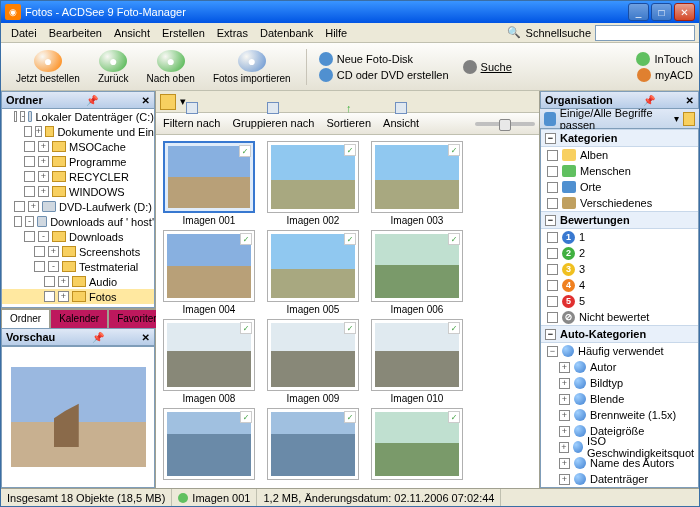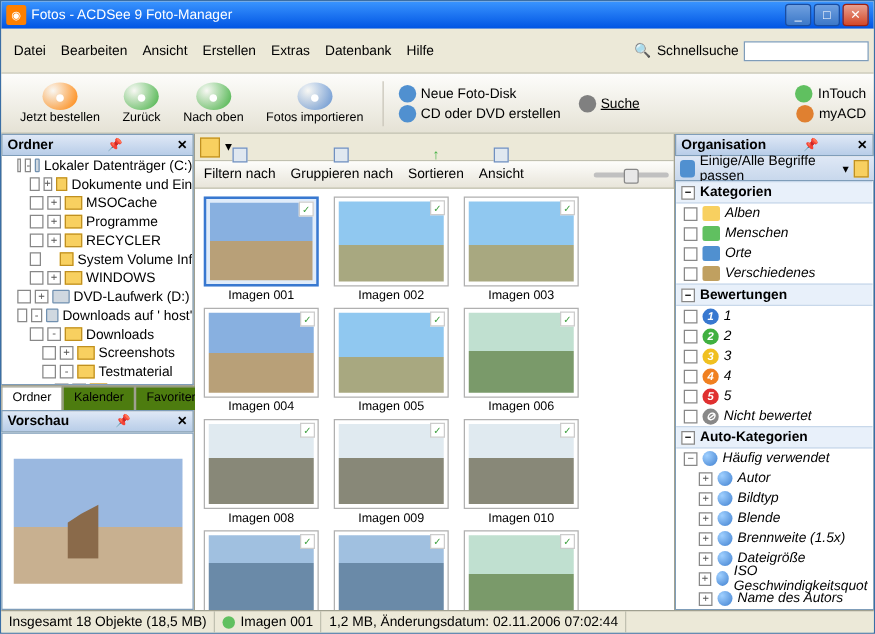--- a/index.html
+++ b/index.html
@@ -3,21 +3,21 @@
 <meta charset="utf-8">
 <style>
 * { box-sizing: border-box; margin: 0; padding: 0; font-family: Tahoma, Arial, sans-serif; font-size: 11px; }
 body { width: 700px; height: 507px; background: #ece9d8; display: flex; flex-direction: column; overflow: hidden; border: 1px solid #3a6ea5; }
 .titlebar { height: 22px; background: linear-gradient(to bottom, #3a95ff, #0054e3); display: flex; align-items: center; padding: 0 4px; color: #fff; }
 .titlebar .icon { width: 16px; height: 16px; background: #ff8000; border-radius: 2px; margin-right: 4px; display: flex; align-items: center; justify-content: center; font-size: 9px; }
 .titlebar .title { flex: 1; font-weight: normal; }
 .winbtns { display: flex; gap: 2px; }
 .winbtn { width: 21px; height: 18px; background: linear-gradient(#6fa0e0,#3c78c8); border: 1px solid #1a4da0; border-radius: 3px; color: #fff; display: flex; align-items: center; justify-content: center; font-size: 10px; cursor: pointer; }
 .winbtn.close { background: linear-gradient(#e8a090,#d44828); border-color: #a02010; }
-.menubar { height: 36px; background: #ece9d8; display: flex; align-items: center; padding: 0 4px; border-bottom: 1px solid #c0c0b0; }
+.menubar { height: 20px; background: #ece9d8; display: flex; align-items: center; padding: 0 4px; border-bottom: 1px solid #c0c0b0; }
 .menuitem { padding: 2px 6px; cursor: pointer; }
 .menubar .searchbox { margin-left: auto; display: flex; align-items: center; gap: 4px; }
 .menubar input { height: 16px; width: 100px; border: 1px solid #7f9db9; padding: 0 3px; }
 .toolbar { height: 48px; background: linear-gradient(#fdfdfb,#e5e2d5); display: flex; align-items: center; padding: 0 6px; border-bottom: 1px solid #c0c0b0; gap: 2px; }
 .tbbtn { display: flex; flex-direction: column; align-items: center; padding: 2px 8px; cursor: pointer; border: 1px solid transparent; border-radius: 3px; }
 .tbico { width: 28px; height: 22px; border-radius: 50%; display: flex; align-items: center; justify-content: center; color: #fff; font-size: 14px; }
 .tblbl { font-size: 10px; margin-top: 1px; }
 .tlinks { display: flex; flex-direction: column; gap: 2px; margin-left: 6px; }
 .tlink { display: flex; align-items: center; gap: 4px; cursor: pointer; color: #000; }
 .tlink .dot { width: 14px; height: 14px; border-radius: 50%; background: #5090d0; display: inline-block; }
@@ -29,21 +29,21 @@
 .panelhdr { height: 18px; background: linear-gradient(#dfe8f6,#b8cde8); border: 1px solid #7f9db9; display: flex; align-items: center; padding: 0 4px; font-weight: bold; }
 .panelhdr .hx { margin-left: auto; cursor: pointer; font-size: 10px; }
 .treebox { flex: 1; background: #fff; overflow: auto; border: 1px solid #7f9db9; border-top: none; font-size: 10px; }
 .tnode { display: flex; align-items: center; height: 15px; white-space: nowrap; cursor: pointer; }
 .tnode .exp { width: 11px; height: 11px; border: 1px solid #888; background: #fff; display: inline-flex; align-items: center; justify-content: center; font-size: 9px; line-height: 1; margin-right: 3px; color: #555; }
 .tnode .chk { width: 11px; height: 11px; border: 1px solid #888; background: #fff; margin-right: 3px; }
 .tnode .fico { width: 14px; height: 11px; background: #f8d060; border: 1px solid #c09020; margin-right: 3px; }
 .tnode .fico.drive { background: #d0d8e0; border-color: #7090b0; border-radius: 1px; }
 .tnode.sel { background: #ffe8a0; }
 .lefttabs { height: 20px; display: flex; background: #ece9d8; border-top: 1px solid #a0a090; }
-.lefttab { padding: 3px 8px; border: 1px solid #a0a090; border-bottom: none; background: #4d7c0f; cursor: pointer; font-size: 10px; }
+.lefttab { padding: 3px 8px; border: 1px solid #a0a090; border-bottom: none; background: #be185d; cursor: pointer; font-size: 10px; }
 .lefttab.active { background: #fff; }
 .preview { height: 160px; display: flex; flex-direction: column; }
 .previmg { flex: 1; background: #fff; border: 1px solid #7f9db9; display: flex; align-items: center; justify-content: center; }
 .previmg .phimg { width: 135px; height: 100px; background: linear-gradient(#9ab8e0 55%, #c8b090 55%); position: relative; }
 .previmg .phimg::after { content: ""; position: absolute; left: 38px; top: 32px; width: 55px; height: 48px; background: #8a6a4a; clip-path: polygon(10% 100%, 10% 40%, 30% 25%, 55% 10%, 55% 100%); }
 .centercol { flex: 1; display: flex; flex-direction: column; min-width: 0; }
 .pathbar { height: 22px; display: flex; align-items: center; padding: 2px 4px; gap: 4px; border-bottom: 1px solid #c0c0b0; }
 .pathbar .pico { width: 16px; height: 16px; background: #f8d060; border: 1px solid #c09020; }
 .pathbar input { flex: 1; height: 18px; border: 1px solid #7f9db9; padding: 0 3px; background: #fff; }
 .viewbar { height: 22px; display: flex; align-items: center; padding: 2px 4px; gap: 6px; background: linear-gradient(#fdfdfb,#e8e5da); border-bottom: 1px solid #c0c0b0; font-size: 10px; }
@@ -62,21 +62,21 @@
 .thimg.v4 { background: linear-gradient(#e0eaf0 43%, #888878 43%); }
 .thimg.v5 { background: linear-gradient(#a0c0e0 35%, #6a8aa8 35%); }
 .thlbl { font-size: 10px; margin-top: 2px; text-align: center; }
 .badge { position: absolute; top: 2px; right: 2px; width: 12px; height: 12px; background: #fff; border: 1px solid #ccc; font-size: 8px; display: flex; align-items: center; justify-content: center; color: #40a040; }
 .rightcol { width: 160px; display: flex; flex-direction: column; border-left: 1px solid #a0a090; }
 .filterbar { height: 20px; background: linear-gradient(#dfe8f6,#c8d8ec); display: flex; align-items: center; padding: 0 4px; gap: 4px; font-size: 10px; border-bottom: 1px solid #7f9db9; }
 .filterbar .fico2 { width: 14px; height: 14px; background: #5090d0; border-radius: 3px; }
 .orgbox { flex: 1; background: #fff; overflow: auto; border: 1px solid #7f9db9; border-top: none; font-size: 10px; }
 .sechdr { background: #e8f0fa; padding: 2px 4px; font-weight: bold; display: flex; align-items: center; gap: 4px; border-top: 1px solid #c8d8ea; border-bottom: 1px solid #c8d8ea; }
 .sechdr .coll { width: 11px; height: 11px; border: 1px solid #888; display: inline-flex; align-items: center; justify-content: center; font-size: 9px; background: #fff; }
-.orgitem { display: flex; align-items: center; height: 16px; padding-left: 6px; gap: 4px; cursor: pointer; font-style: italic; }
+.orgitem { display: flex; align-items: center; height: 16px; padding-left: 6px; gap: 4px; cursor: pointer; }
 .orgitem .chk { width: 11px; height: 11px; border: 1px solid #888; background: #fff; }
 .orgitem .oic { width: 14px; height: 12px; border-radius: 2px; }
 .numball { width: 13px; height: 13px; border-radius: 50%; color: #fff; display: inline-flex; align-items: center; justify-content: center; font-size: 9px; font-weight: bold; }
 .orgitem.sub { padding-left: 18px; }
 .orgitem .plus { width: 11px; height: 11px; border: 1px solid #888; display: inline-flex; align-items: center; justify-content: center; font-size: 9px; background: #fff; color: #555; }
 .orgitem .ball { width: 12px; height: 12px; border-radius: 50%; background: radial-gradient(circle at 30% 30%, #a0d0ff, #4080d0); }
 .statusbar { height: 18px; background: #ece9d8; border-top: 1px solid #a0a090; display: flex; align-items: center; font-size: 10px; }
 .statusbar .cell { padding: 0 6px; border-right: 1px solid #c0c0b0; height: 100%; display: flex; align-items: center; gap: 4px; }
 .statusbar .dot2 { width: 10px; height: 10px; border-radius: 50%; background: #60c060; }
 .sep { width: 1px; height: 36px; background: #c8c4b8; margin: 0 4px; }
@@ -191,26 +191,20 @@
           <span>Programme</span>
         </div>
         <div class="tnode" style="padding-left: 22px;">
           <span class="chk"></span>
           <span class="exp">+</span>
           <span class="fico "></span>
           <span>RECYCLER</span>
         </div>
         <div class="tnode" style="padding-left: 22px;">
           <span class="chk"></span>
-          <span style="width:14px;display:inline-block"></span>
-          <span class="fico "></span>
-          <span>System Volume Inf</span>
-        </div>
-        <div class="tnode" style="padding-left: 22px;">
-          <span class="chk"></span>
           <span class="exp">+</span>
           <span class="fico "></span>
           <span>WINDOWS</span>
         </div>
         <div class="tnode" style="padding-left: 12px;">
           <span class="chk"></span>
           <span class="exp">+</span>
           <span class="fico drive"></span>
           <span>DVD-Laufwerk (D:)</span>
         </div>

